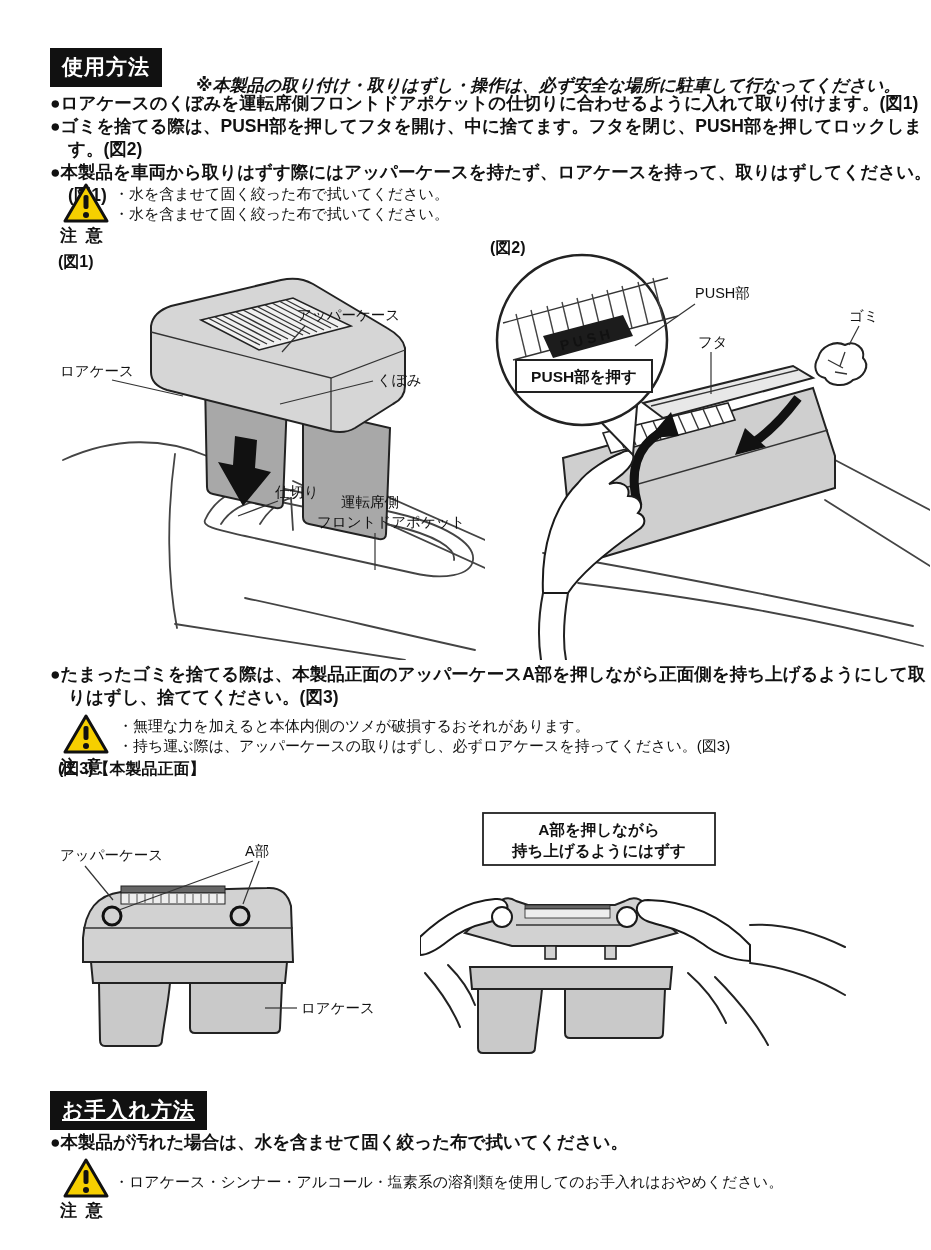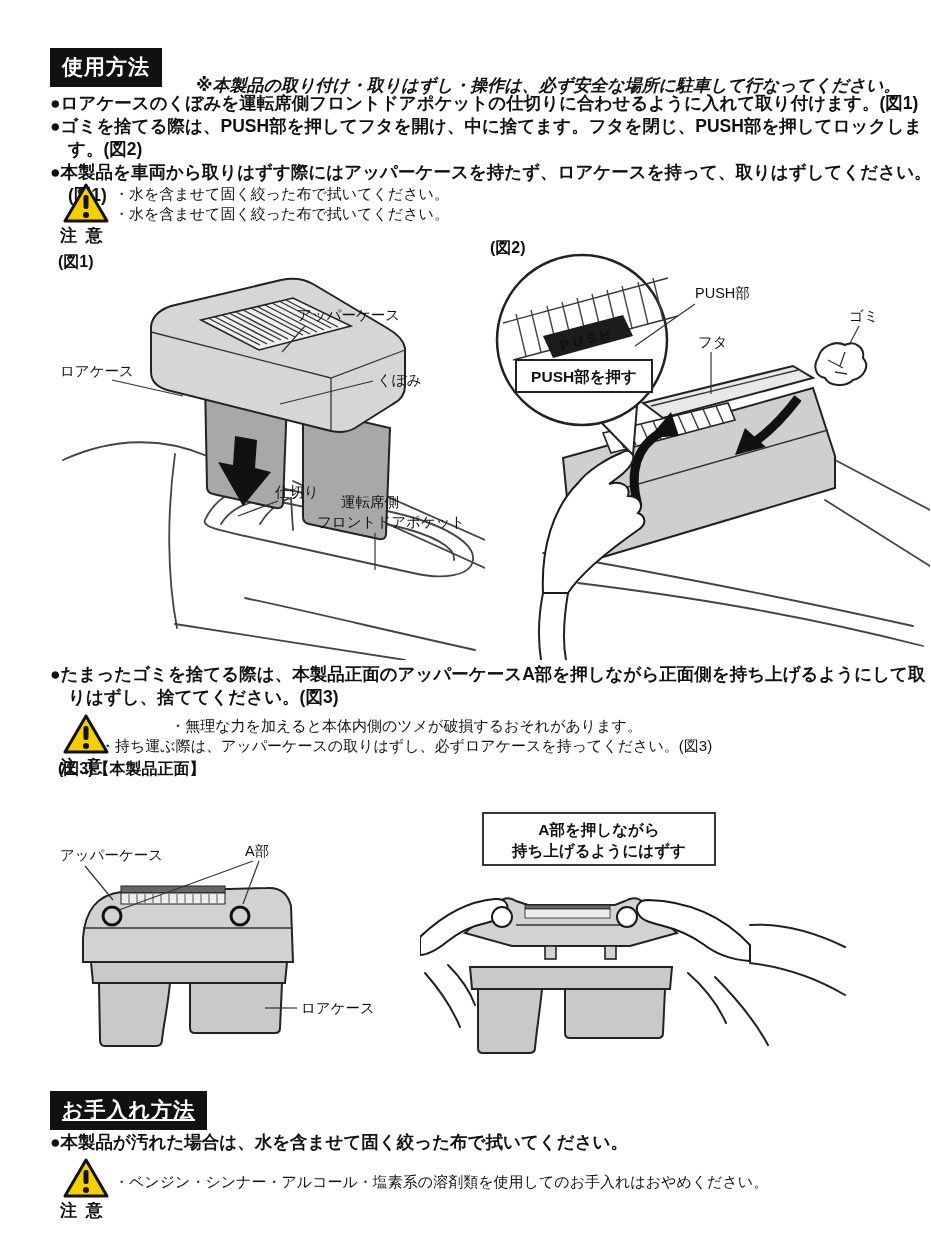--- a/index.html
+++ b/index.html
@@ -184,21 +184,21 @@
   </svg>
 
   <div class="abs bullet" style="left:50px;top:663px;width:873px;">●たまったゴミを捨てる際は、本製品正面のアッパーケースA部を押しながら正面側を持ち上げるようにして取りはずし、捨ててください。(図3)</div>
 
   <svg class="abs" style="left:62px;top:713px;" width="48" height="42" viewBox="0 0 48 42">
     <polygon points="24,3 45,39 3,39" fill="#f6cf00" stroke="#111" stroke-width="3" stroke-linejoin="round"></polygon>
     <rect x="21.5" y="13" width="5" height="14" rx="2" fill="#111"></rect>
     <circle cx="24" cy="33" r="3" fill="#111"></circle>
   </svg>
   <span class="abs caution-label" style="left:60px;top:755px;">注 意</span>
-  <div class="abs" style="left:100px;top:716px;text-align:center;">
+  <div class="abs" style="left:118px;top:716px;">
     <div class="caution-line">・無理な力を加えると本体内側のツメが破損するおそれがあります。</div>
     <div class="caution-line">・持ち運ぶ際は、アッパーケースの取りはずし、必ずロアケースを持ってください。(図3)</div>
   </div>
 
   <span class="abs fig-title" style="left:58px;top:759px;">(図3)【本製品正面】</span>
 
   <svg class="abs" style="left:55px;top:840px;" width="380" height="230" viewBox="0 0 380 230">
     <g>
       <path d="M28,98 C30,70 42,55 66,52 L212,48 C226,47 233,54 236,66 L238,122 L28,122 Z" fill="#d2d2d2" stroke="#222" stroke-width="2"></path>
       <path class="thin" d="M28,88 L238,88"></path>
@@ -277,16 +277,16 @@
   <span class="abs section-header" style="left:50px;top:1091px;text-decoration:underline;">お手入れ方法</span>
   <div class="abs bullet" style="left:50px;top:1131px;width:870px;">●本製品が汚れた場合は、水を含ませて固く絞った布で拭いてください。</div>
 
   <svg class="abs" style="left:62px;top:1157px;" width="48" height="42" viewBox="0 0 48 42">
     <polygon points="24,3 45,39 3,39" fill="#f6cf00" stroke="#111" stroke-width="3" stroke-linejoin="round"></polygon>
     <rect x="21.5" y="13" width="5" height="14" rx="2" fill="#111"></rect>
     <circle cx="24" cy="33" r="3" fill="#111"></circle>
   </svg>
   <span class="abs caution-label" style="left:60px;top:1199px;">注 意</span>
   <div class="abs" style="left:114px;top:1172px;">
-    <div class="caution-line">・ベンジン・シンナー・アルコール・塩素系の溶剤類を使用してのお手入れはおやめください。</div>
+    <div class="caution-line">・ロアケース・シンナー・アルコール・塩素系の溶剤類を使用してのお手入れはおやめください。</div>
   </div>
 
 </div>
 
 </body></html>

